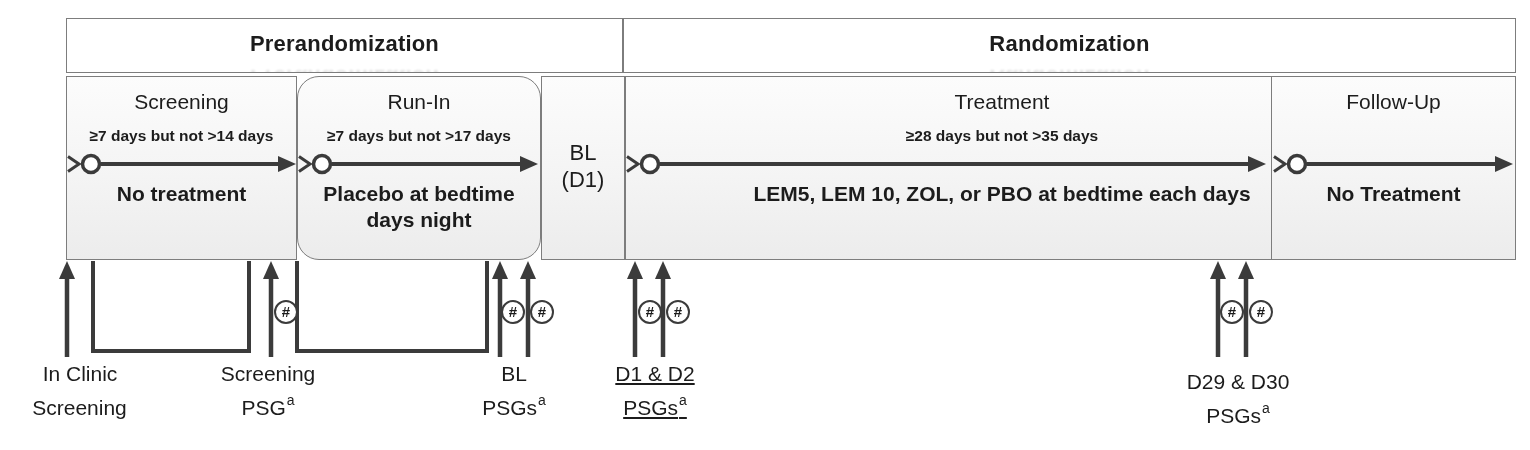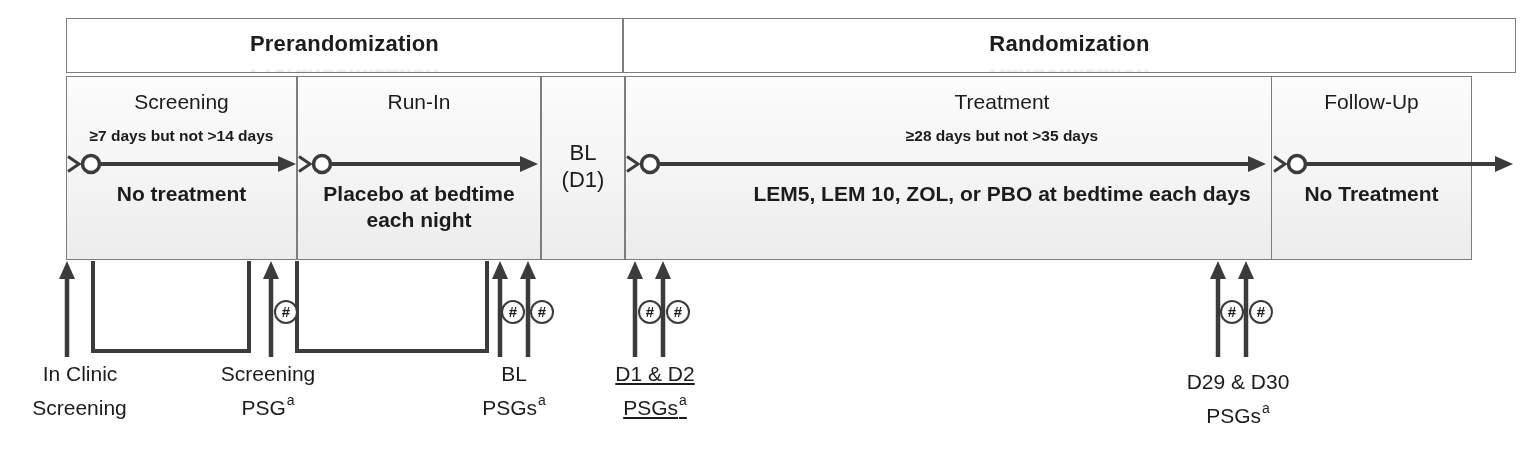--- a/index.html
+++ b/index.html
@@ -35,24 +35,24 @@
   }
   
   .period{
     position:absolute;top:76px;height:184px;
     background:linear-gradient(180deg,#fcfcfc 0%,#f4f4f4 55%,#ececec 100%);
     border:1px solid #7d7d7d;
     box-sizing:border-box;
     text-align:center;
   }
   .c-screening{left:66px;width:231px;}
-  .c-runin{left:297px;width:244px;}
+  .c-runin{left:297px;width:244px;border-radius:22px;}
   .c-bl{left:541px;width:84px;}
   .c-treatment{left:625px;width:754px;}
-  .c-followup{left:1271px;width:201px;}
+  .c-followup{left:1271px;width:245px;}
   .period-title{
     position:absolute;top:13px;left:0;right:0;
     font-size:21px;line-height:24px;
   }
   .period-duration{
     position:absolute;top:42px;left:0;right:0;
     font-size:15.5px;font-weight:bold;line-height:18px;margin-top:8px;
   }
   .period-note{
     position:absolute;top:104px;left:0;right:0;
@@ -113,21 +113,22 @@
     <span class="phase-reflection" aria-hidden="true">Randomization</span>
   </div>
 
   <div class="period c-screening">
     <div class="period-title">Screening</div>
     <div class="period-duration">≥7 days but not &gt;14 days</div>
     <div class="period-note">No treatment</div>
   </div>
   <div class="period c-runin">
     <div class="period-title">Run-In</div>
-    <div class="period-note">Placebo at bedtime each night</div>
+    <div class="period-duration">≥7 days but not &gt;17 days</div>
+    <div class="period-note">Placebo at bedtime days night</div>
   </div>
   <div class="period c-bl">
     <div class="bl-stack">
       <div>BL</div>
       <div>(D1)</div>
     </div>
   </div>
   <div class="period c-treatment">
     <div class="period-title">Treatment</div>
     <div class="period-duration">≥28 days but not &gt;35 days</div>

